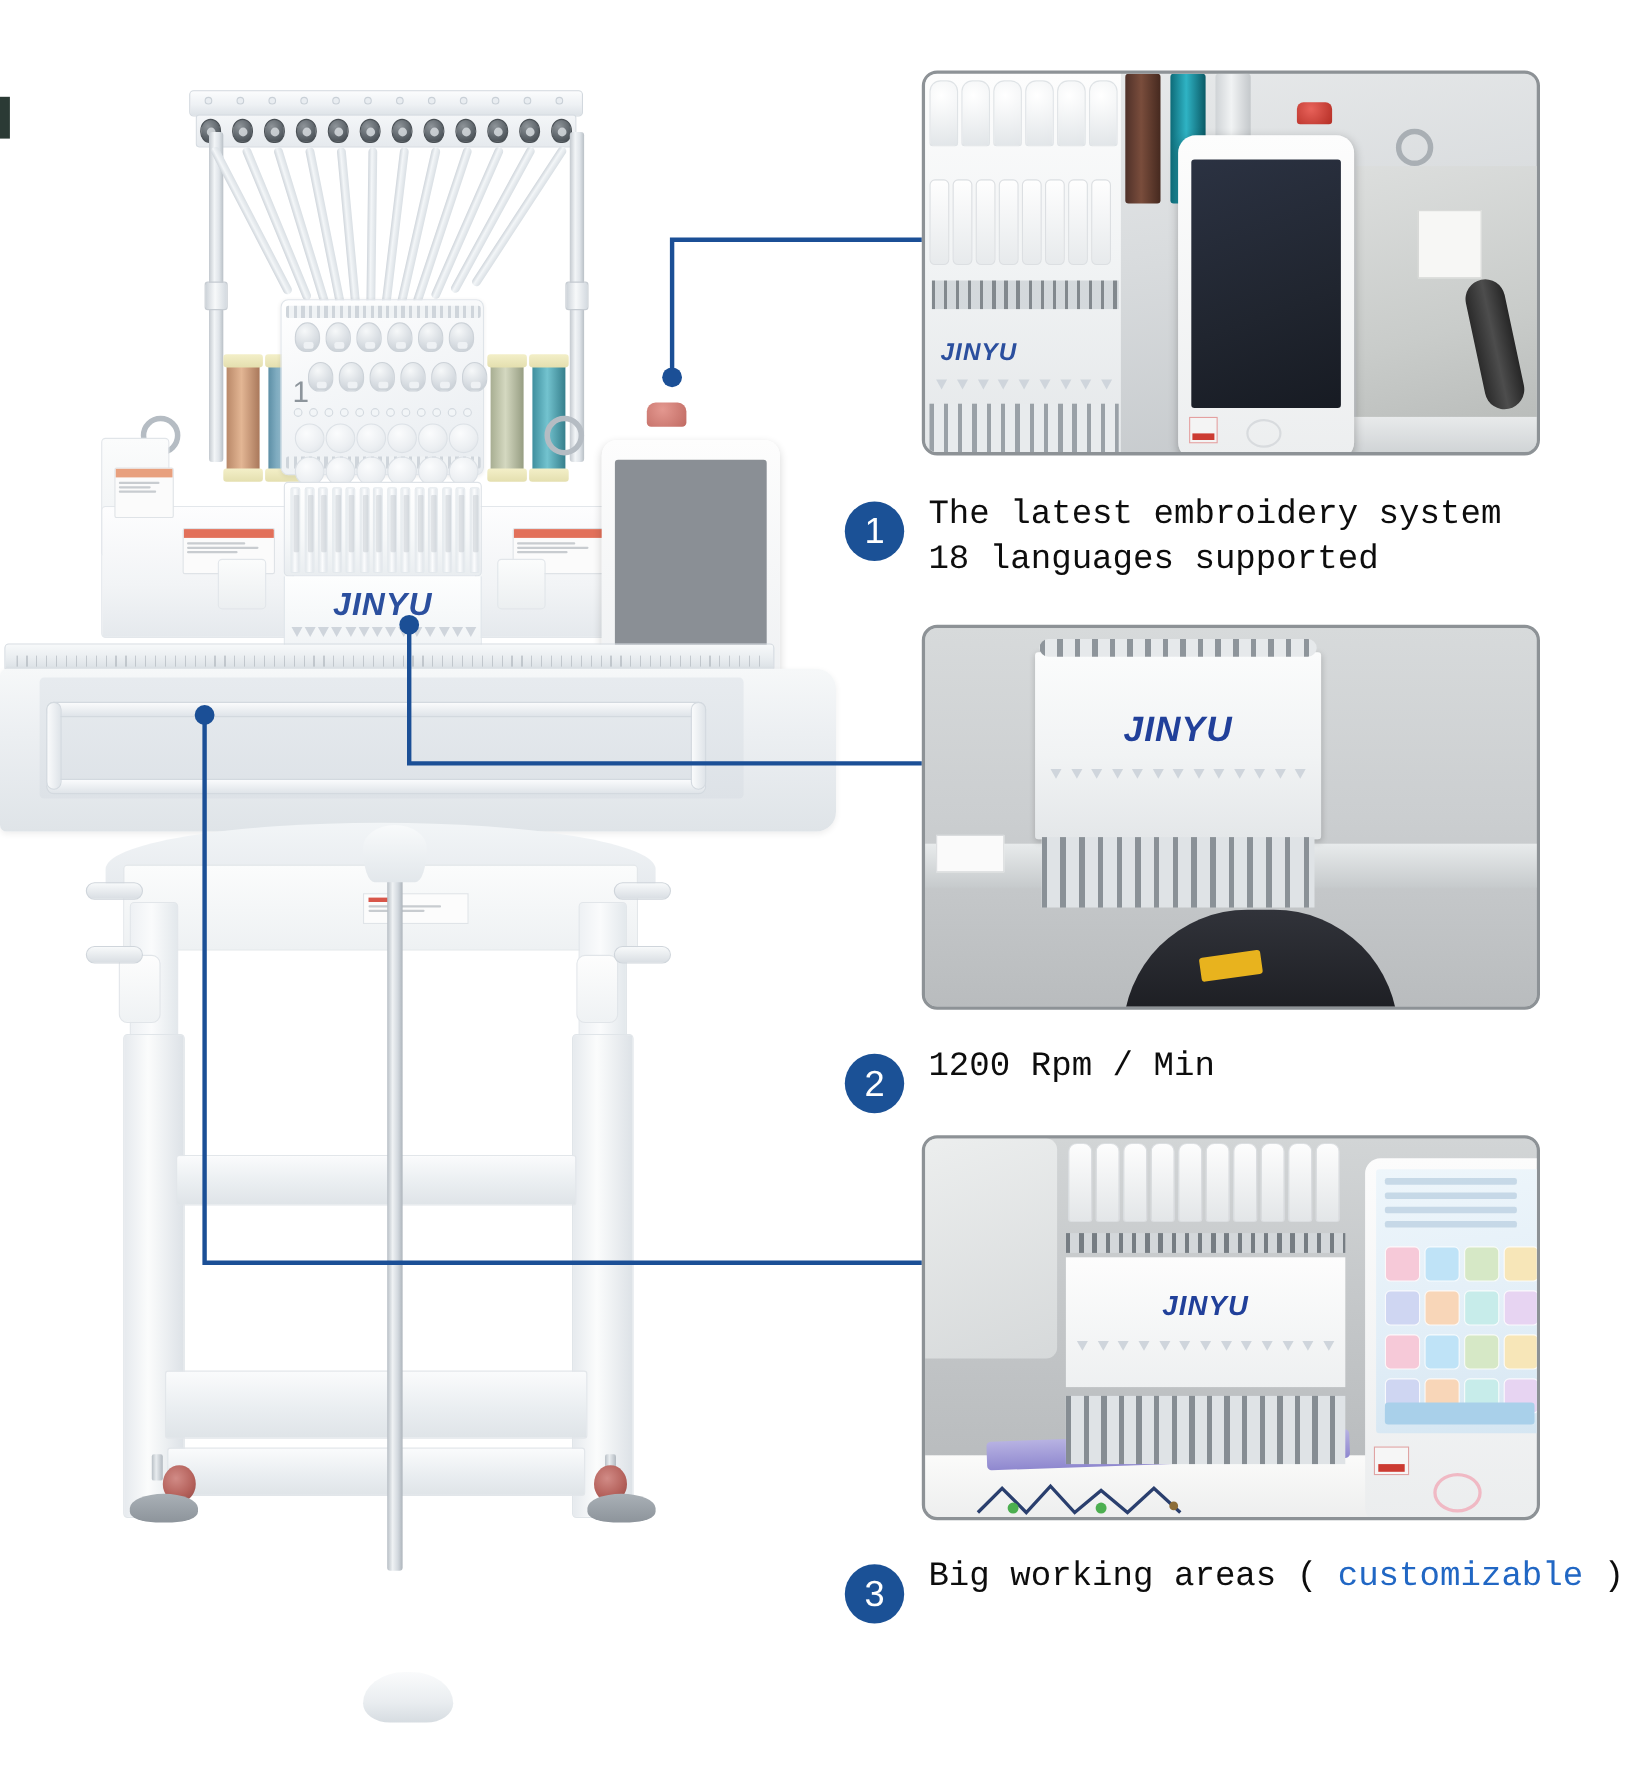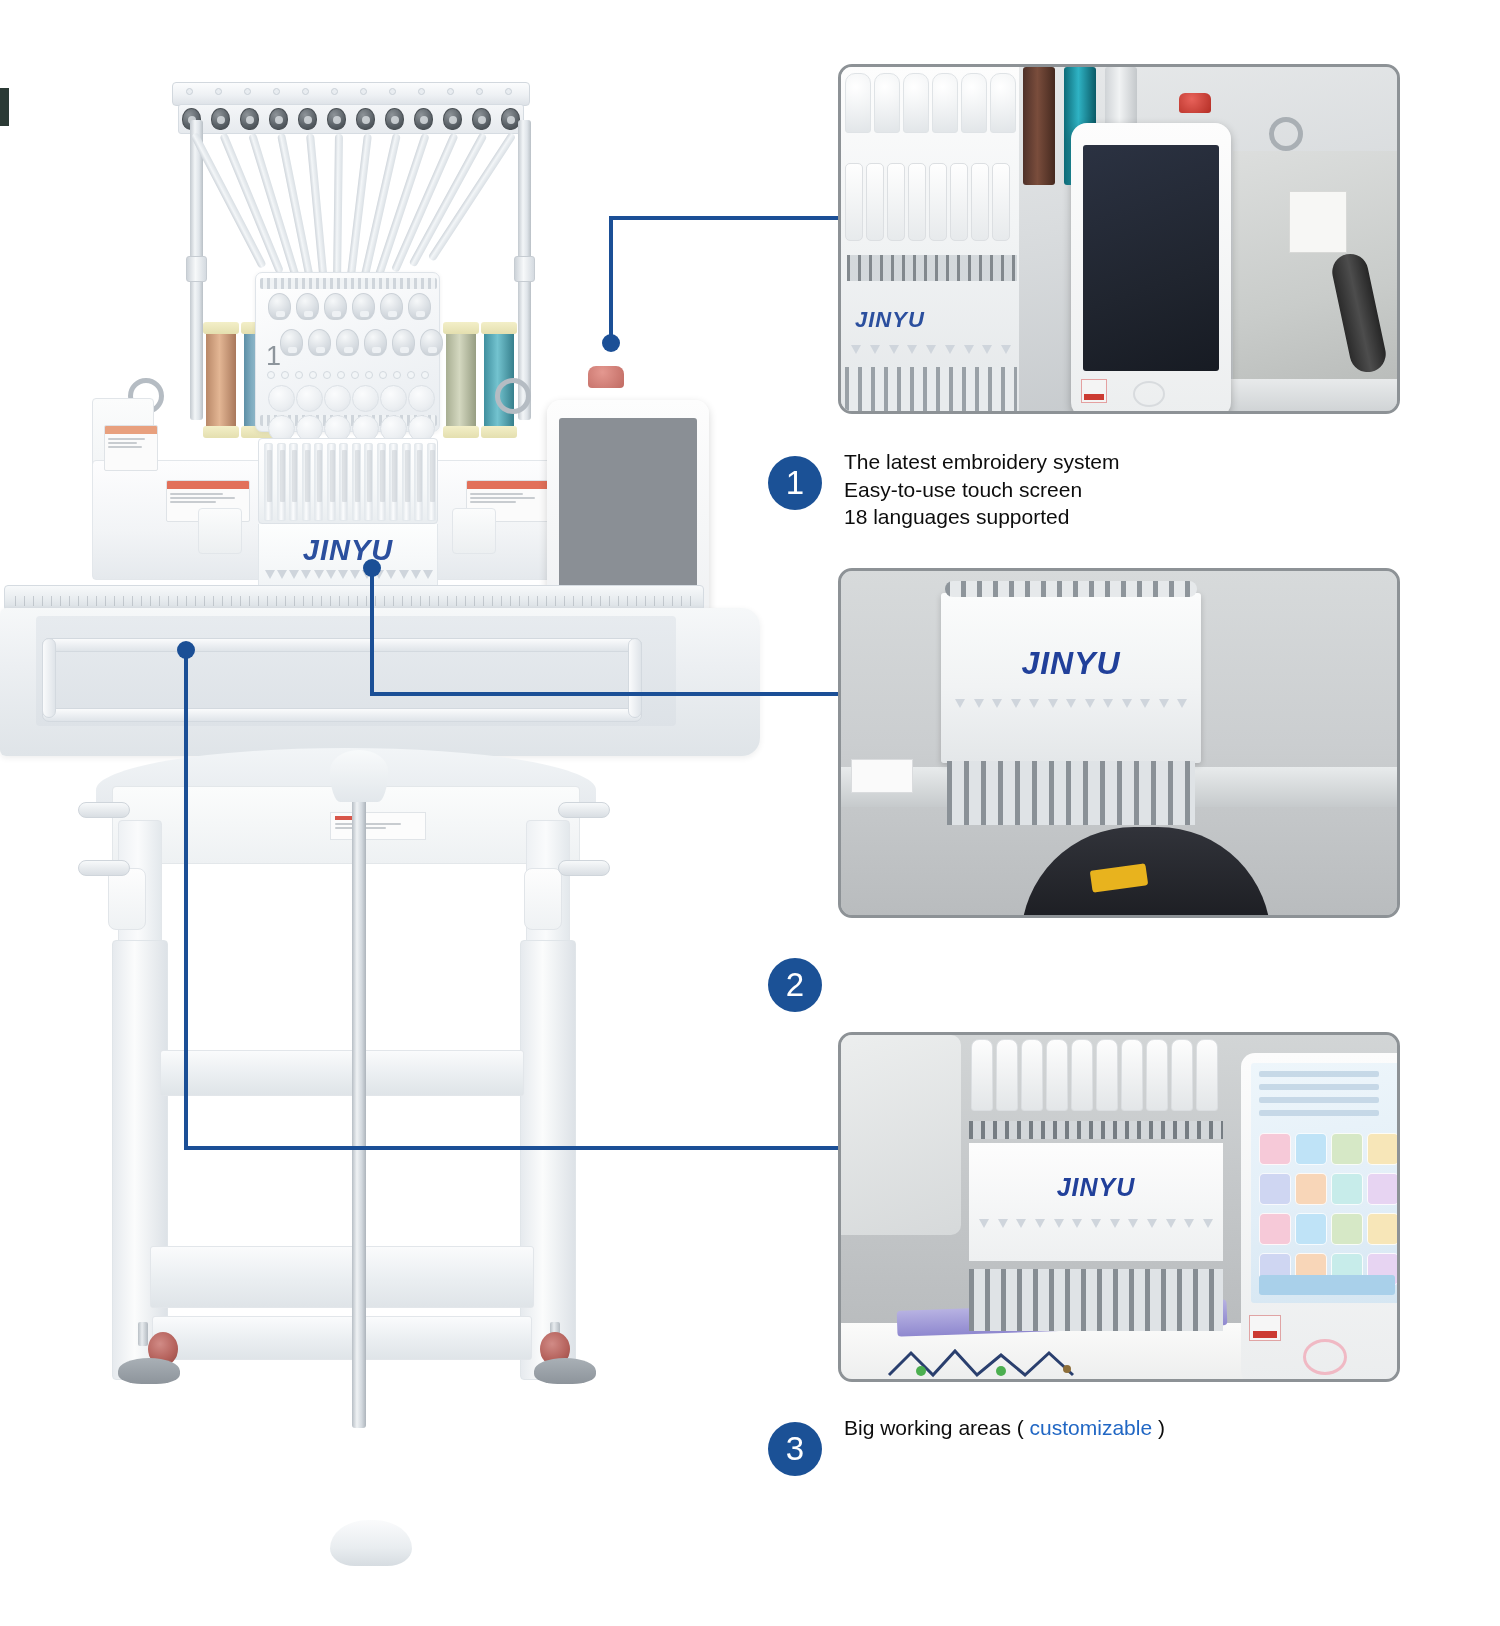--- a/index.html
+++ b/index.html
@@ -478,24 +478,24 @@
     width: 54px; height: 54px;
     border-radius: 50%;
     background: #1b5196;
     color: #ffffff;
     font-size: 33px;
     font-family: "Liberation Sans", sans-serif;
     display: flex; align-items: center; justify-content: center;
     margin-top: 8px;
   }
   .cap-text {
-    font-size: 21px;
+    font-size: 31px;
     line-height: 1.31;
     color: #0d0d0d;
-    font-family: Liberation Sans, sans-serif;
+    font-family: Liberation Mono, monospace;
     white-space: nowrap;
   }
   .cap-text .hl { color: #2167c4; }
 </style>
 </head>
 <body>
 
 <div class="page">
 
   <div class="edge-tick"></div>
@@ -836,21 +836,20 @@
           <div class="rb"></div>
         </div>
       <div class="p1-home"></div>
     </div>
   </div>
 
   <div class="caption cap-1">
     <div class="badge">1</div>
     <div class="cap-text">
       <div>The latest embroidery system</div>
-      <div>Easy-to-use touch screen</div>
       <div>18 languages supported</div>
     </div>
   </div>
 
   <div class="photo-frame photo-2">
     <div class="ph p2-bg"></div>
     <div class="ph p2-rail">
       
     </div>
     <div class="ph p2-sticker"></div>
@@ -874,20 +873,21 @@
         </div>
       <div class="p2-hooks"></div>
     </div>
     <div class="ph p2-cap"></div>
     <div class="ph p2-capemb"></div>
   </div>
 
   <div class="caption cap-2">
     <div class="badge">2</div>
     <div class="cap-text">
+      <div>1200 Rpm / Min</div>
     </div>
   </div>
 
   <div class="photo-frame photo-3">
     <div class="ph p3-bg"></div>
     <div class="ph p3-left"></div>
     <div class="ph p3-fabric"></div>
     <div class="ph p3-hoopbar"></div>
     <svg class="ph p3-design" viewBox="0 0 240 44">
       <path d="M8 34 L30 12 L52 34 L74 10 L96 34 L120 14 L144 34 L168 12 L192 34" fill="none" stroke="#2a3f6e" stroke-width="3"></path>

